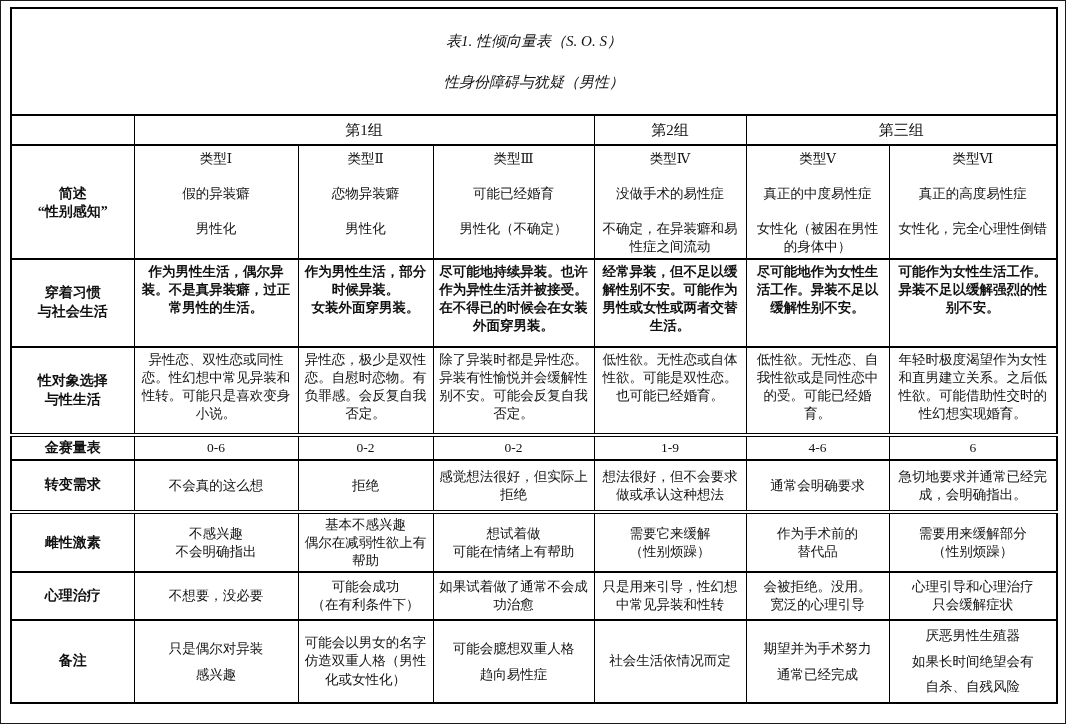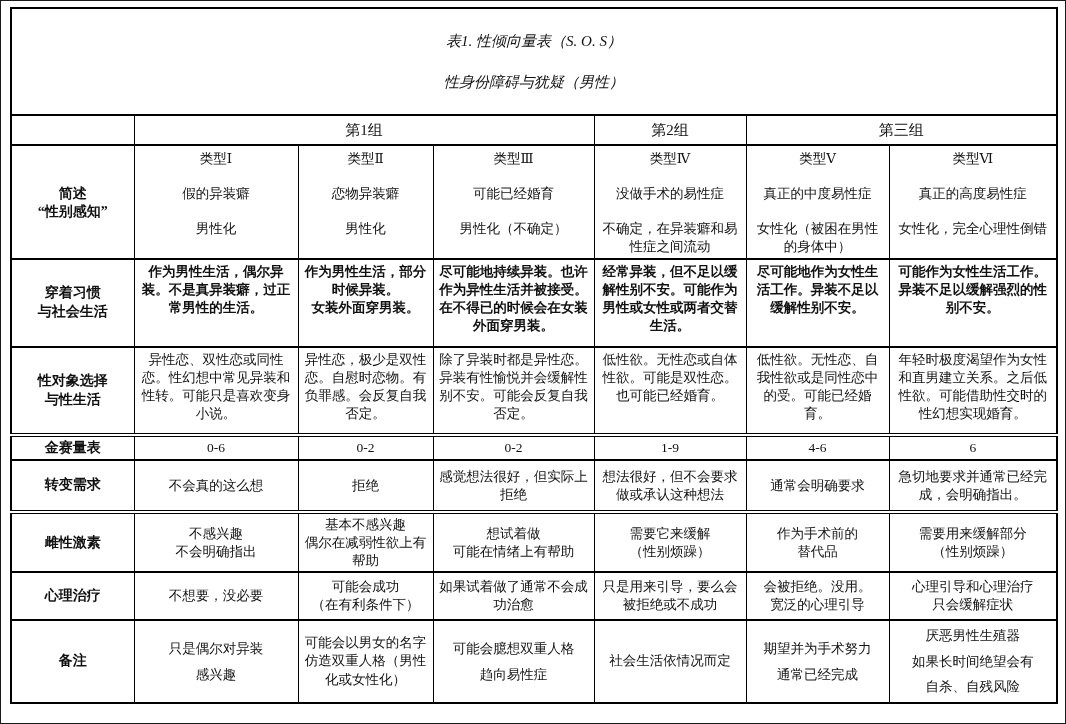--- a/index.html
+++ b/index.html
@@ -186,21 +186,21 @@
       <td class="c6">需要用来缓解部分
 （性别烦躁）</td>
     </tr>
 
     <tr class="r-therapy">
       <th class="c0">心理治疗</th>
       <td class="c1">不想要，没必要</td>
       <td class="c2">可能会成功
 （在有利条件下）</td>
       <td class="c3">如果试着做了通常不会成功治愈</td>
-      <td class="c4">只是用来引导，要么会被拒绝或不成功</td>
+      <td class="c4">只是用来引导，性幻想中常见异装和性转</td>
       <td class="c5">会被拒绝。没用。
 宽泛的心理引导</td>
       <td class="c6">心理引导和心理治疗
 只会缓解症状</td>
     </tr>
 
     <tr class="r-remark">
       <th class="c0">备注</th>
       <td class="c1">只是偶尔对异装
 感兴趣</td>

